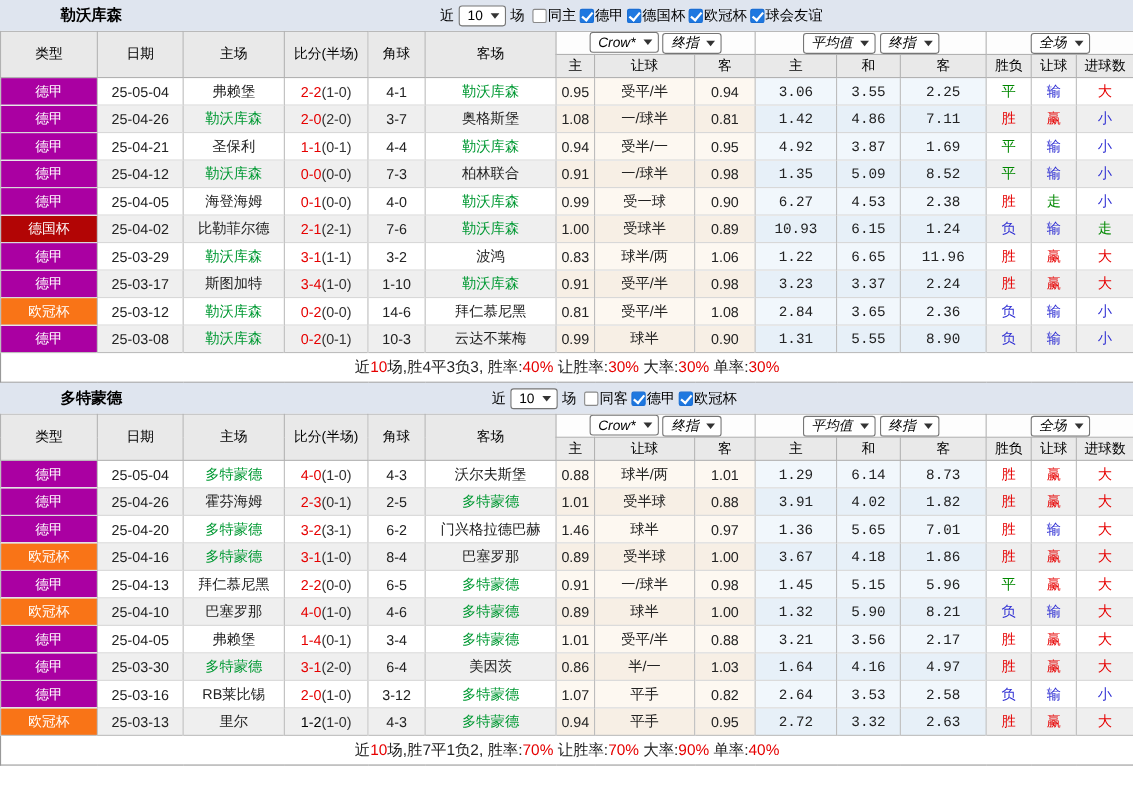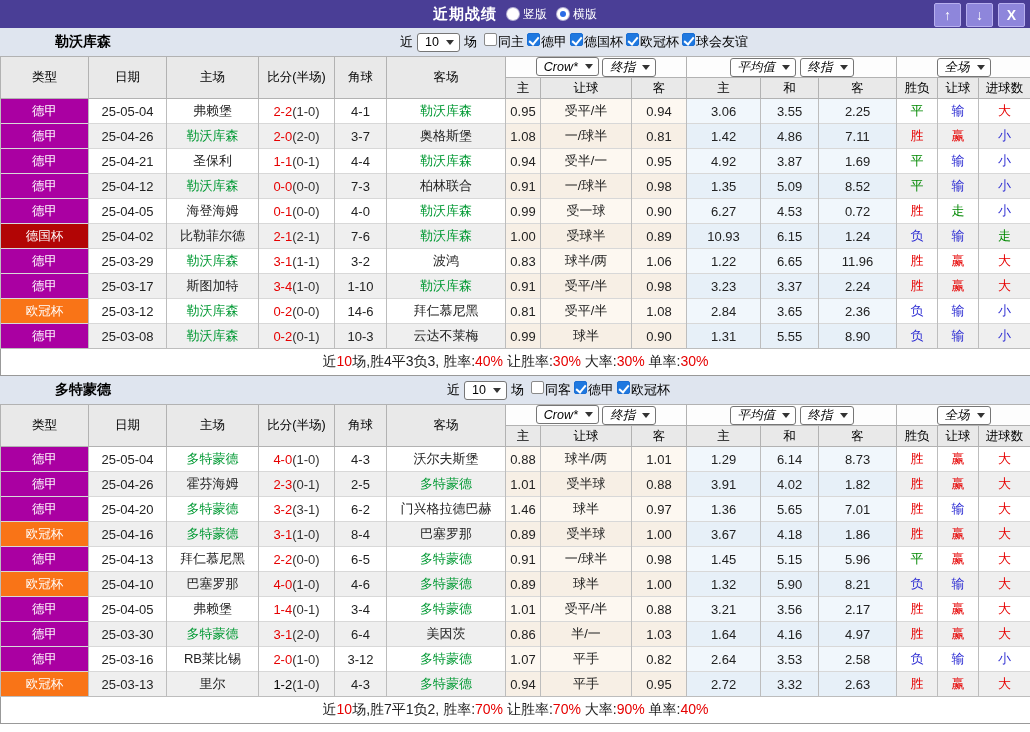--- a/index.html
+++ b/index.html
@@ -15,74 +15,50 @@
   .rd.on::after{content:"";position:absolute;left:3px;top:3px;right:3px;bottom:3px;border-radius:50%;background:#2b6be6;}
   .tbtns{position:absolute;right:5px;top:3px;display:flex;gap:5px;}
   .tbtn{width:25px;height:22px;background:#8e86db;border:1px solid #b7afef;border-radius:2px;color:#fff;font-weight:bold;font-size:14px;display:flex;align-items:center;justify-content:center;cursor:pointer;line-height:1;}
 
   
   .strip{height:28px;background:#dfe5ef;display:flex;align-items:center;position:relative;font-size:13px;}
   .teamname{margin-left:55px;font-weight:bold;font-size:14px;color:#000;}
   .filters{position:absolute;display:flex;align-items:center;gap:4px;font-size:13px;color:#000;}
   .sec0 .filters{left:400px;}
   .sec1 .filters{left:447px;}
-  .cblab{display:inline-flex;gap:1px;cursor:pointer;margin-left:3px;}
+  .cblab{display:inline-flex;align-items:center;gap:1px;cursor:pointer;margin-left:3px;}
   .cb{display:inline-block;width:13px;height:13px;border:1px solid #8a8a8a;border-radius:2px;background:#fff;position:relative;box-sizing:border-box;}
   .cb.on{background:#1e78e0;border-color:#1a6ed4;}
   .cb.on::after{content:"";position:absolute;left:3.5px;top:0.5px;width:4px;height:8px;border:solid #fff;border-width:0 2px 2px 0;transform:rotate(40deg);}
 
   
   .sel{display:inline-flex;align-items:center;justify-content:space-between;gap:7px;background:#fff;border:1px solid #767676;border-radius:3px;height:19px;padding:0 5px 0 7px;font-size:12.5px;color:#000;cursor:default;box-sizing:border-box;}
   .arr{width:0;height:0;border-left:4px solid transparent;border-right:4px solid transparent;border-top:5px solid #333;display:inline-block;}
 
   
   table{border-collapse:collapse;table-layout:fixed;width:1030px;border:1px solid #999;}
   th,td{padding:0;text-align:center;vertical-align:middle;overflow:hidden;white-space:nowrap;}
   thead th{background:#e9e9e9;font-weight:normal;font-size:12.5px;color:#000;border:1px solid #b2b2b2;height:20px;}
   thead tr.h1 th.grp{background:#fdfdfd;font-style:italic;}
   tbody td{font-size:13px;height:24px;border-left:1px solid #bdbdbd;border-right:1px solid #bdbdbd;border-top:1px solid #d8d8d8;background:#fff;}
   tbody tr.even td{background:#efefef;}
   tbody td.crow{background:#fdf8f1;}
   tbody tr.even td.crow{background:#f7efe5;}
-  tbody td.avg{background:#f1f7fc;}
+  tbody td.avg{background:#f1f7fc;font-family:Liberation Mono, monospace;}
   tbody tr.even td.avg{background:#e7f0f8;}
   tbody td.comp{color:#fff;font-size:12.5px;}
   .half{color:#333;}
   tfoot td{height:26px;font-size:14px;color:#222;background:#fff;border-top:1px solid #bdbdbd;}
   tfoot td span{white-space:pre;}
 </style>
 </head>
 <body>
 
 <div class="app">
 
-  <div class="titlebar">
-    <div class="tgroup">
-      <span class="ttl">近期战绩</span>
-      <label class="rlab">
-        <span class="rd"></span>
-        <span>竖版</span>
-      </label>
-      <label class="rlab">
-        <span class="rd on"></span>
-        <span>横版</span>
-      </label>
-    </div>
-    <div class="tbtns">
-      <div class="tbtn">
-          <span>↑</span>
-        </div>
-      <div class="tbtn">
-          <span>↓</span>
-        </div>
-      <div class="tbtn">
-          <span>X</span>
-        </div>
-    </div>
-  </div>
 
   <div class="sec0">
     <div class="strip">
       <span class="teamname">勒沃库森</span>
       <span class="filters">
         <span>近</span>
         <span class="sel">
             <span>10</span>
             <i class="arr"></i>
           </span>
@@ -250,21 +226,21 @@
             <td>25-04-05</td>
             <td>海登海姆</td>
             <td><span style="color:#e60000">0-1</span><span class="half">(0-0)</span></td>
             <td>4-0</td>
             <td style="color:#009933">勒沃库森</td>
             <td class="crow">0.99</td>
             <td class="crow">受一球</td>
             <td class="crow">0.90</td>
             <td class="avg">6.27</td>
             <td class="avg">4.53</td>
-            <td class="avg">0.72</td>
+            <td class="avg">2.38</td>
             <td style="color:#e60000">胜</td>
             <td style="color:#008800">走</td>
             <td style="color:#2f2fd3">小</td>
           </tr>
           <tr class="even">
             <td class="comp" style="background:#b20505">德国杯</td>
             <td>25-04-02</td>
             <td>比勒菲尔德</td>
             <td><span style="color:#e60000">2-1</span><span class="half">(2-1)</span></td>
             <td>7-6</td>

